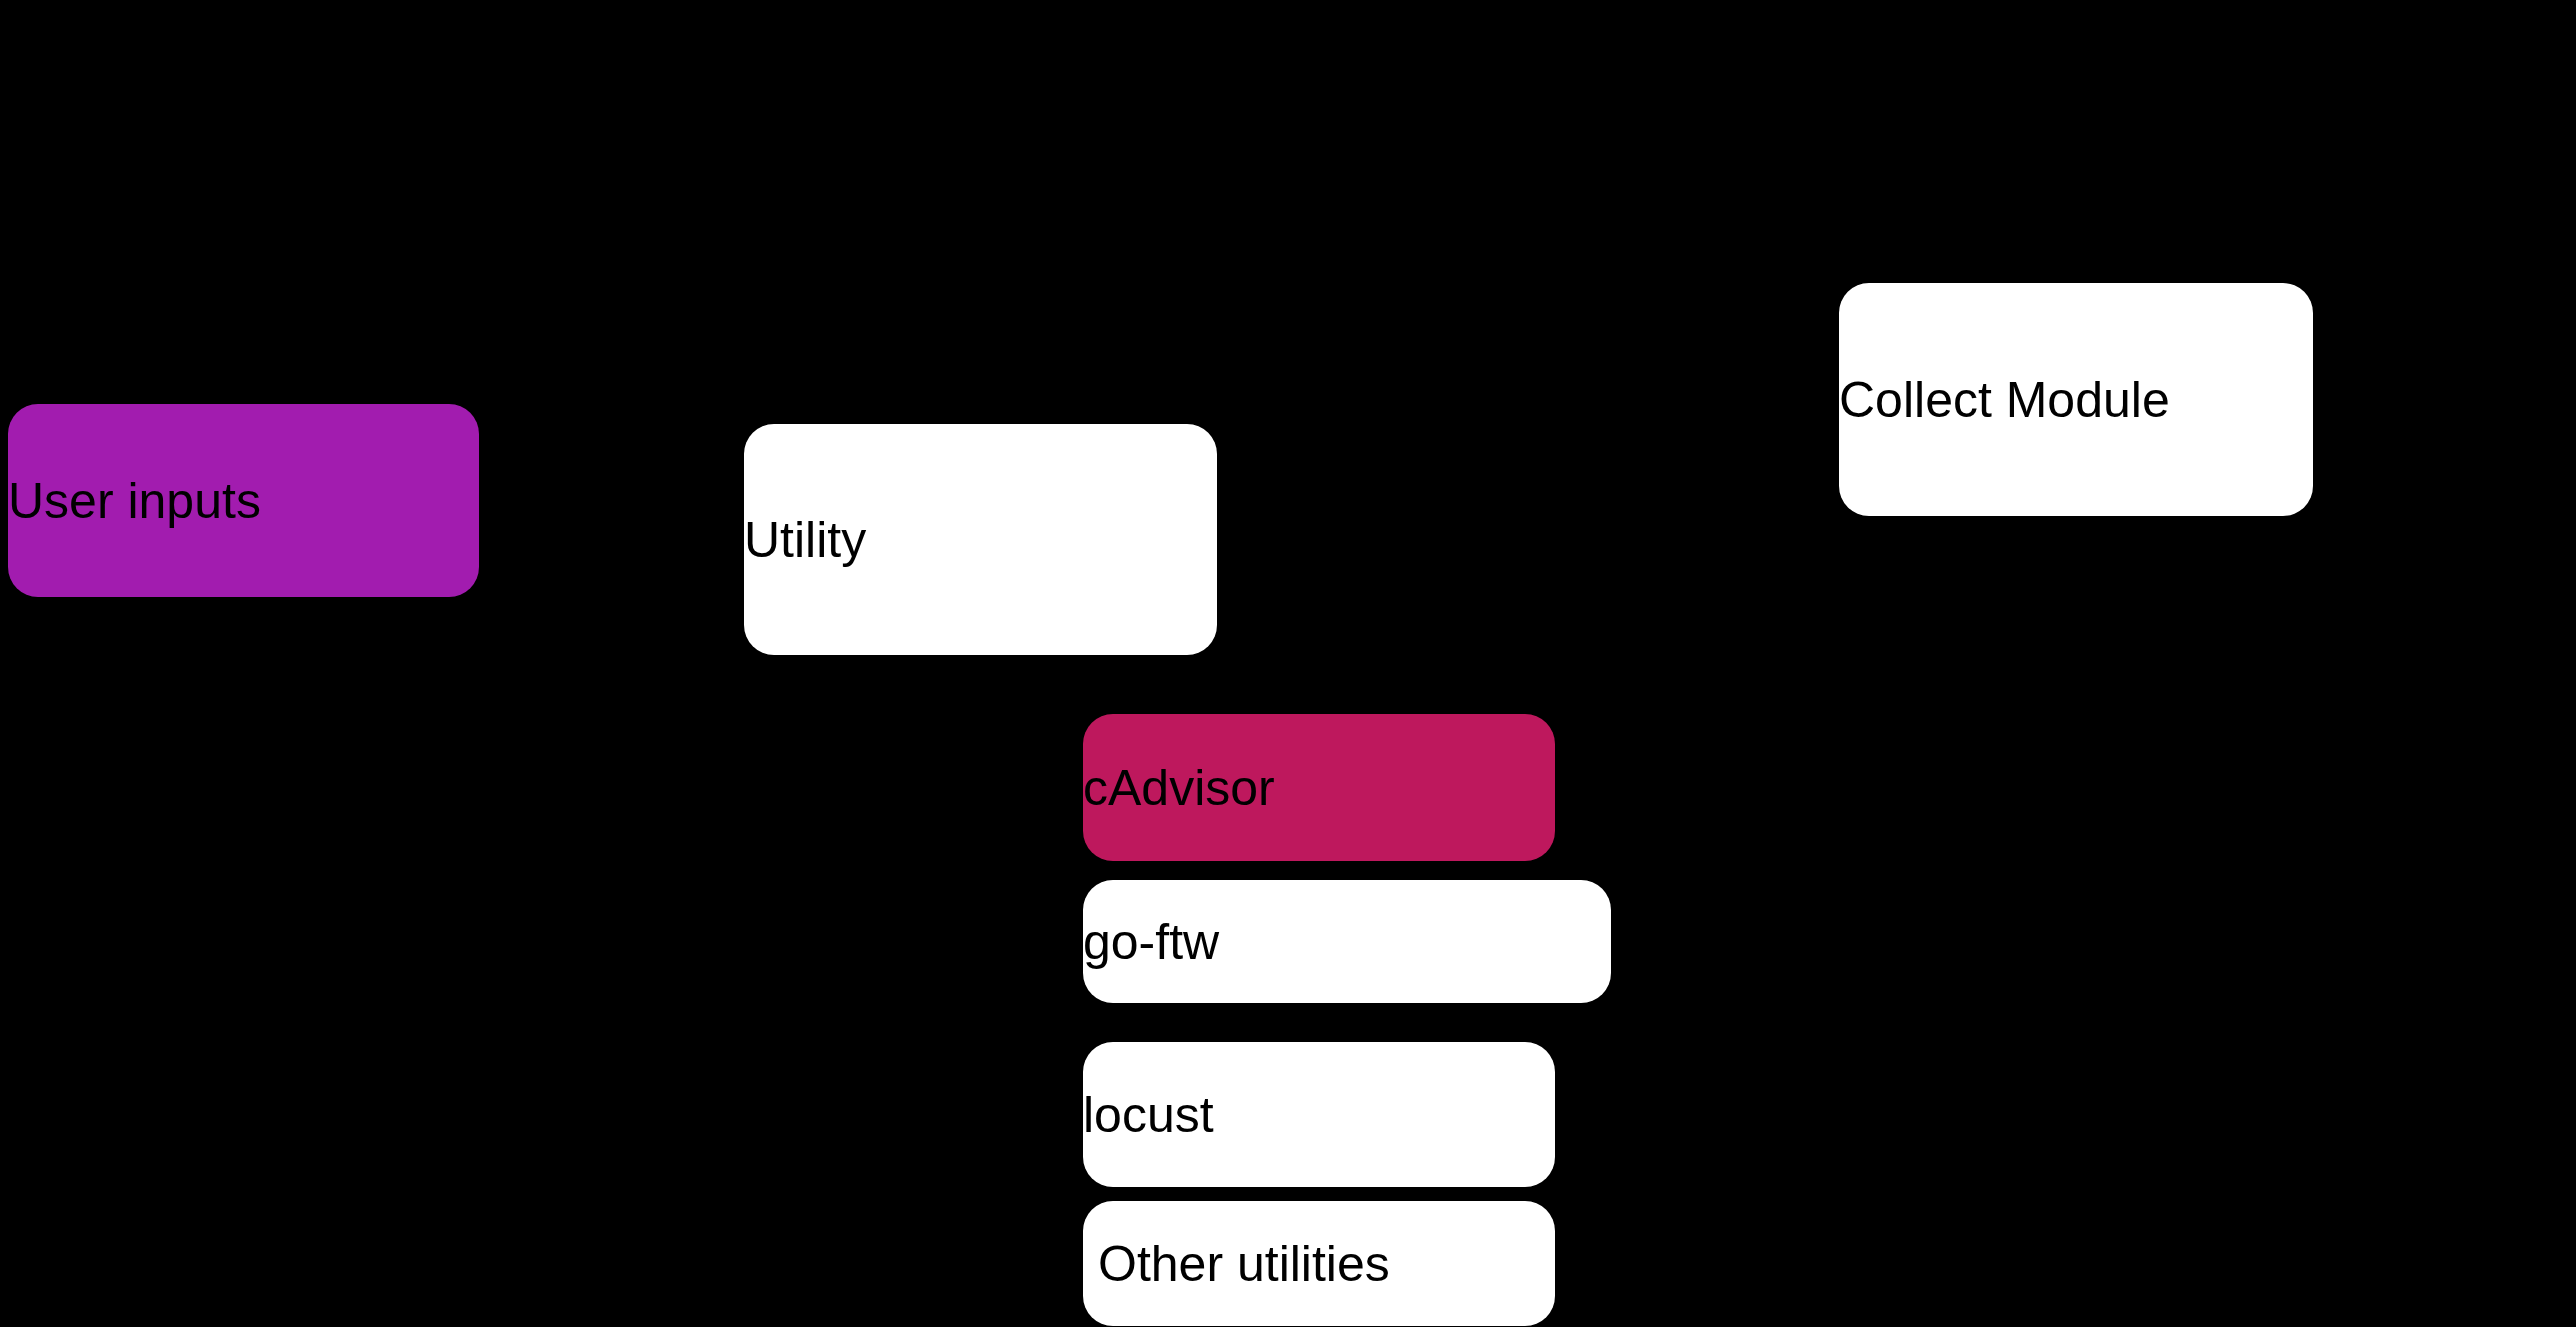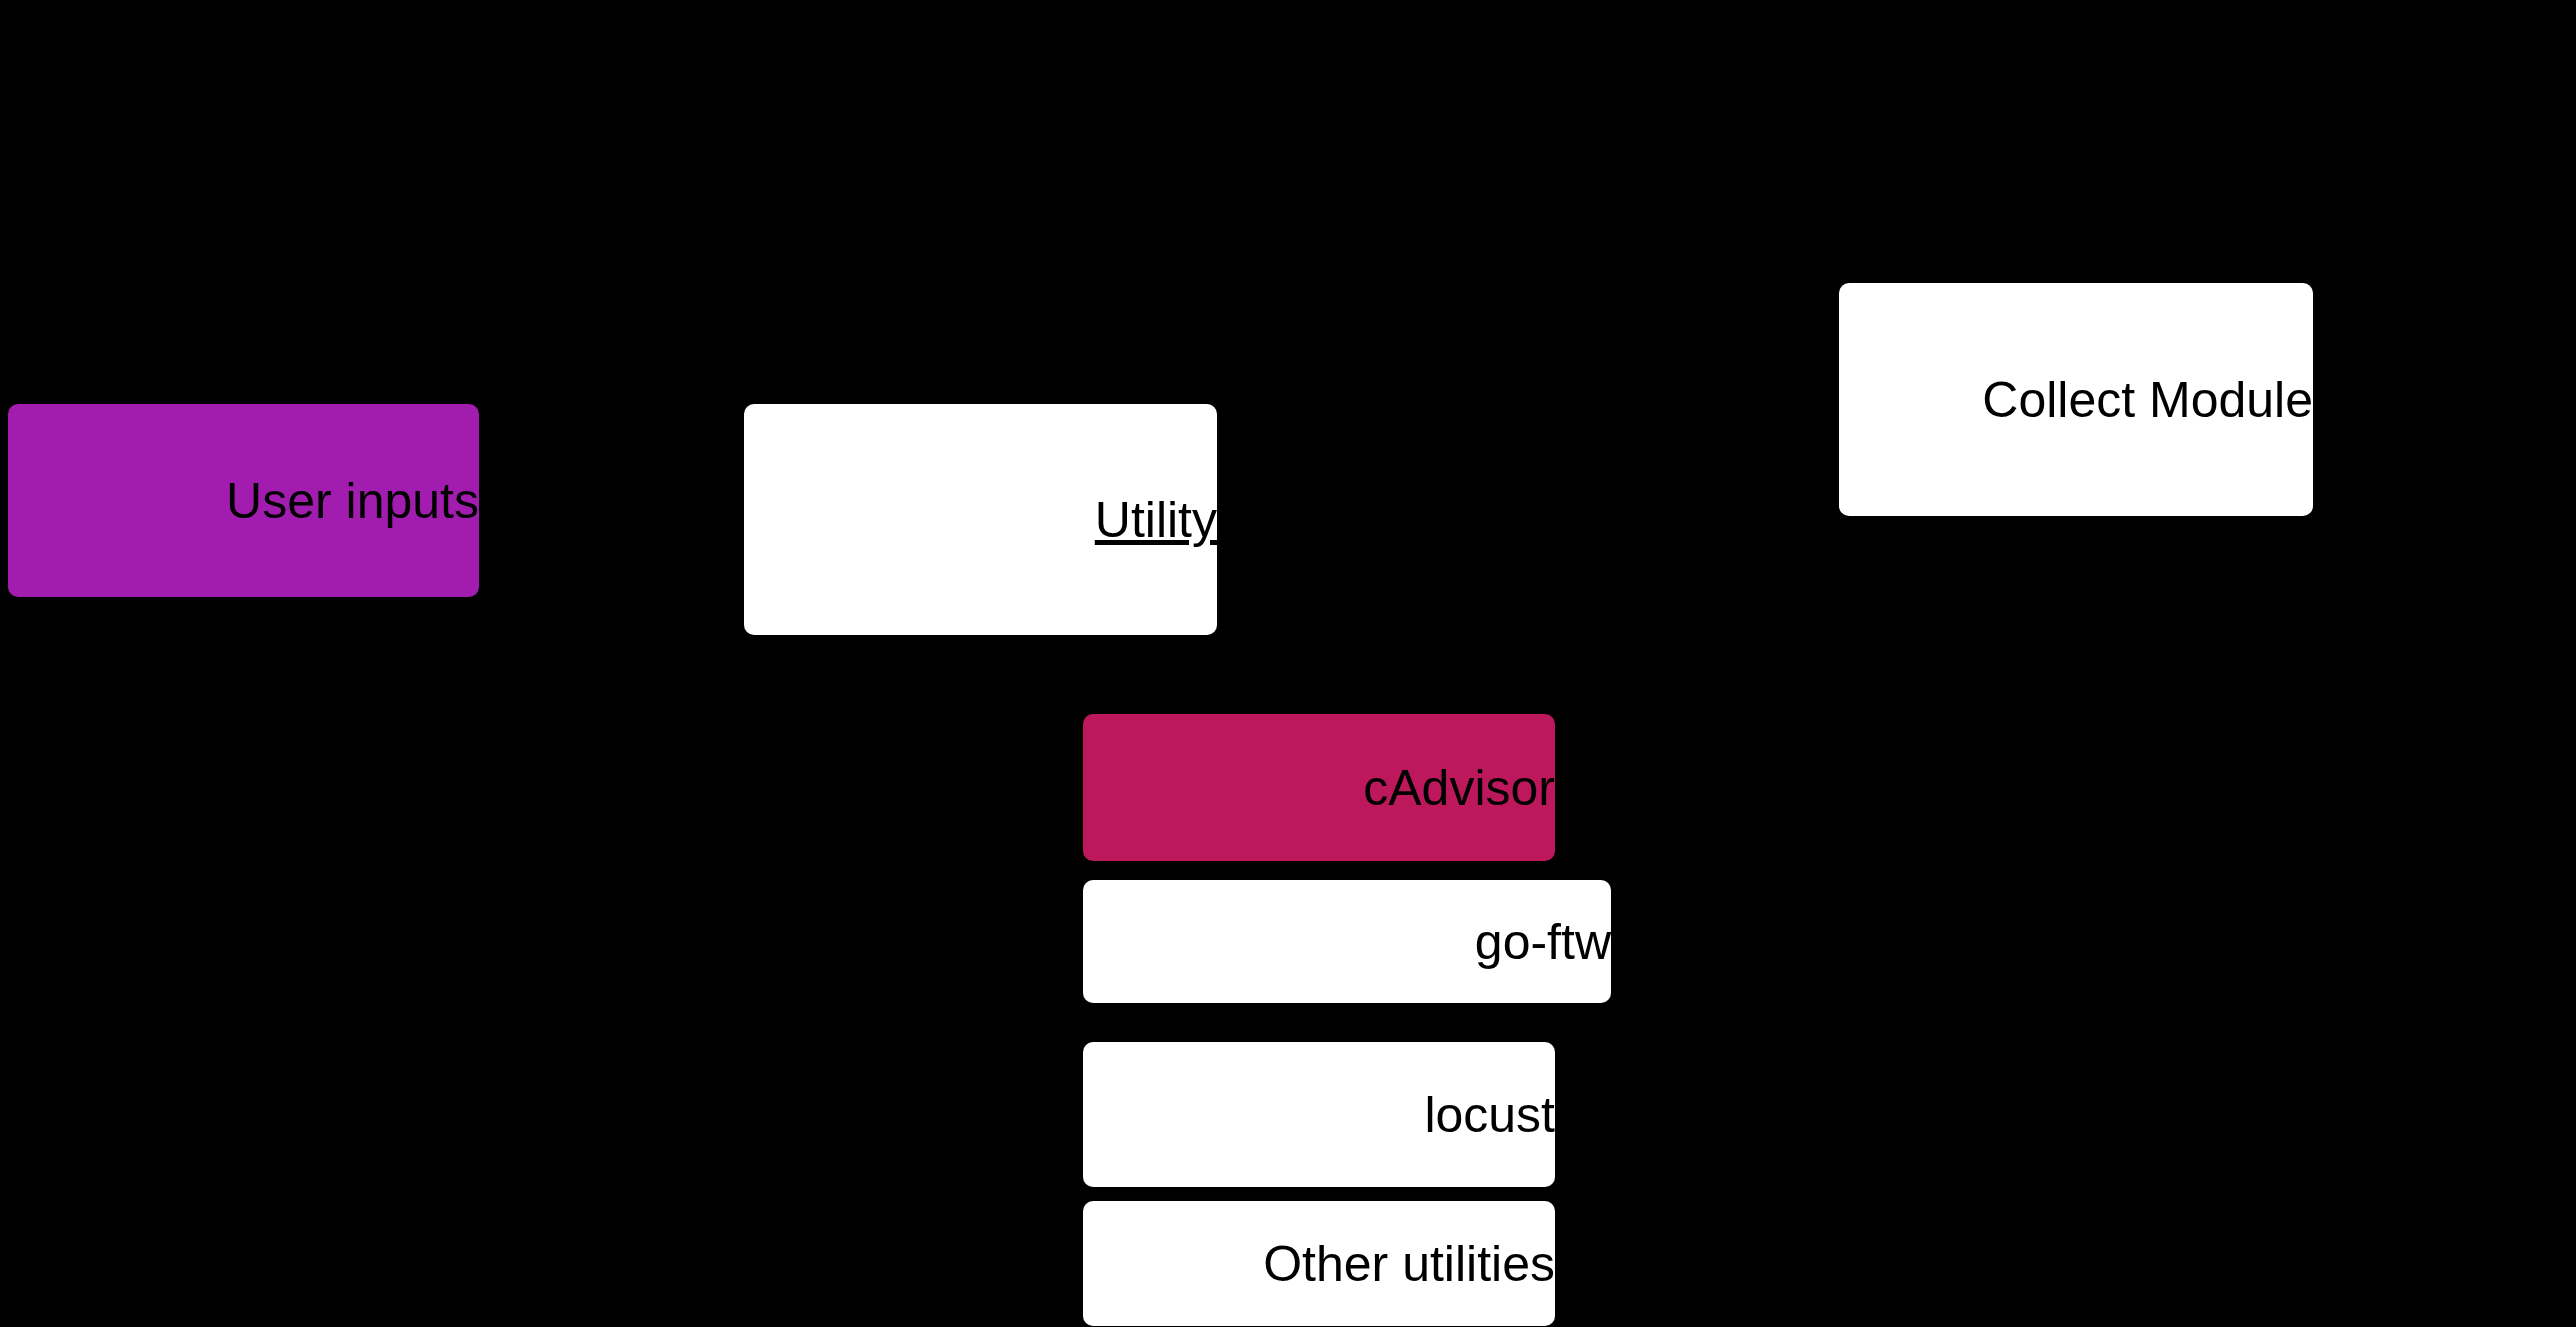--- a/index.html
+++ b/index.html
@@ -11,42 +11,42 @@
     position: relative;
     width: 2576px;
     height: 1328px;
     background: #000000;
     overflow: hidden;
     font-family: "Liberation Sans", sans-serif;
   }
   .node {
     position: absolute;
     background: #ffffff;
-    border-radius: 10px;
+    border-radius: 30px;
     display: flex;
     align-items: center;
-    justify-content: flex-end;
+    justify-content: flex-start;
     box-sizing: border-box;
   }
   .node .label {
     color: #000000;
     font-size: 50px;
     line-height: 1.2;
     white-space: nowrap;
     text-align: center;
   }
 </style>
 </head>
 <body>
 
 <div id="canvas" style="background: rgb(0, 0, 0);">
     <div class="node" style="left: 8px; top: 404px; width: 471px; height: 193px; background: #a21caf;">
       <span class="label" style="color: rgb(0, 0, 0);">User inputs</span>
     </div>
-    <div class="node" style="left: 744px; top: 404px; width: 473px; height: 231px; background: rgb(255, 255, 255); text-decoration: underline;">
+    <div class="node" style="left: 744px; top: 424px; width: 473px; height: 231px; background: rgb(255, 255, 255);">
       <span class="label" style="color: rgb(0, 0, 0);">Utility</span>
     </div>
     <div class="node" style="left: 1083px; top: 714px; width: 472px; height: 147px; background: #be185d;">
       <span class="label" style="color: rgb(0, 0, 0);">cAdvisor</span>
     </div>
     <div class="node" style="left: 1083px; top: 880px; width: 528px; height: 123px; background: rgb(255, 255, 255);">
       <span class="label" style="color: rgb(0, 0, 0);">go-ftw</span>
     </div>
     <div class="node" style="left: 1083px; top: 1042px; width: 472px; height: 145px; background: rgb(255, 255, 255);">
       <span class="label" style="color: rgb(0, 0, 0);">locust</span>

